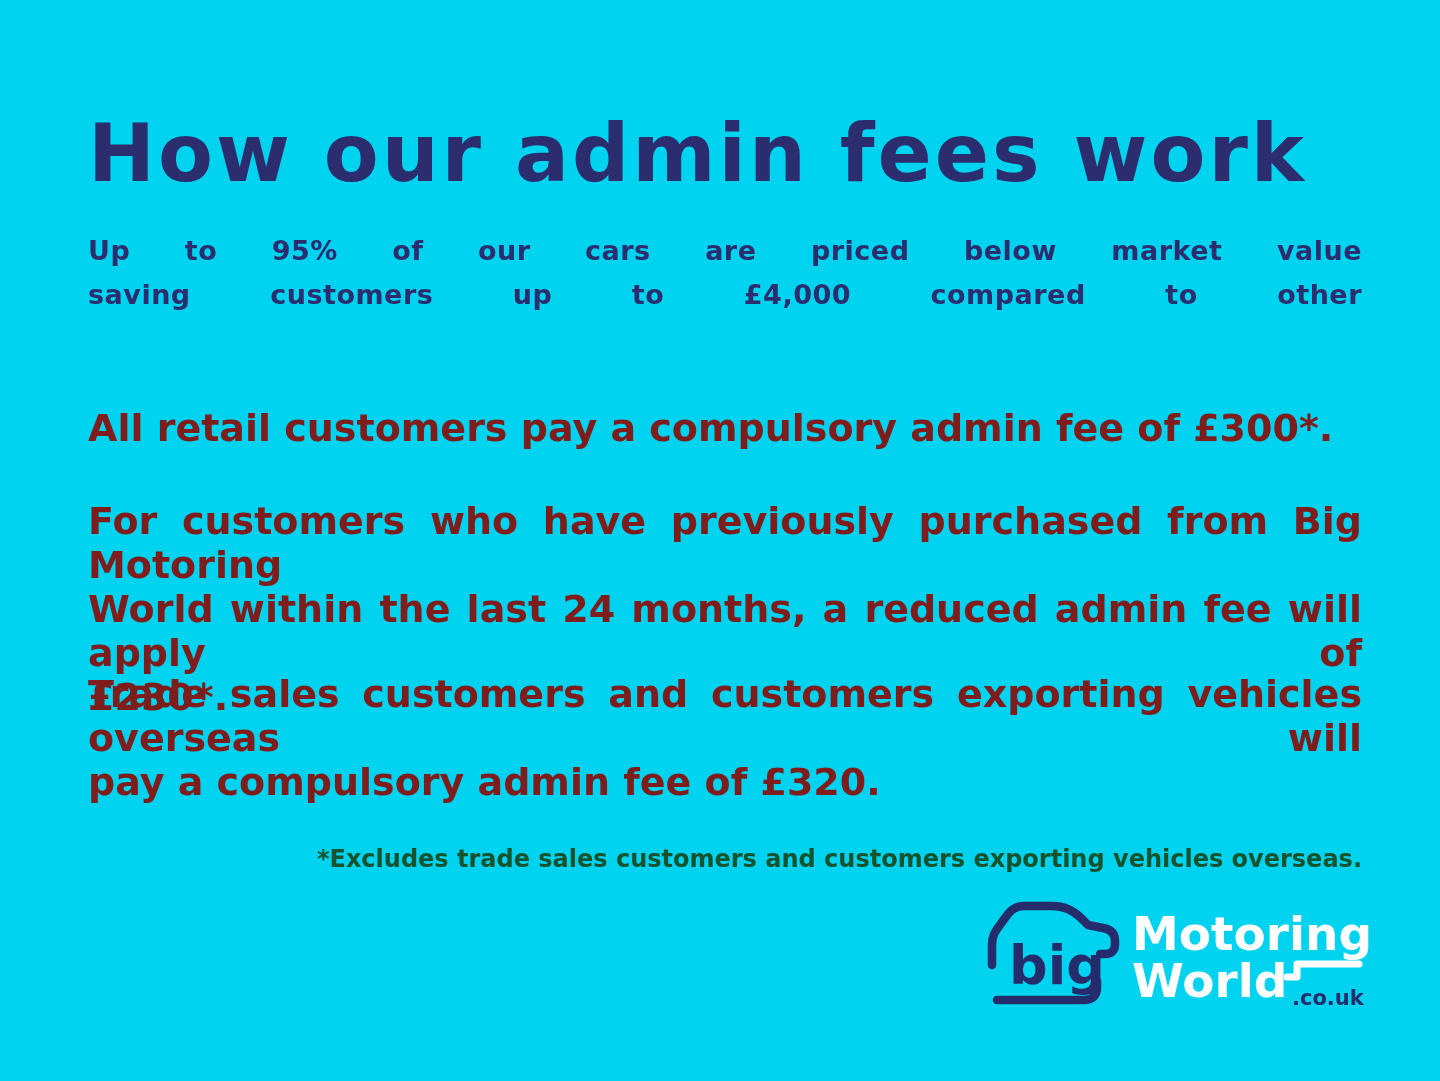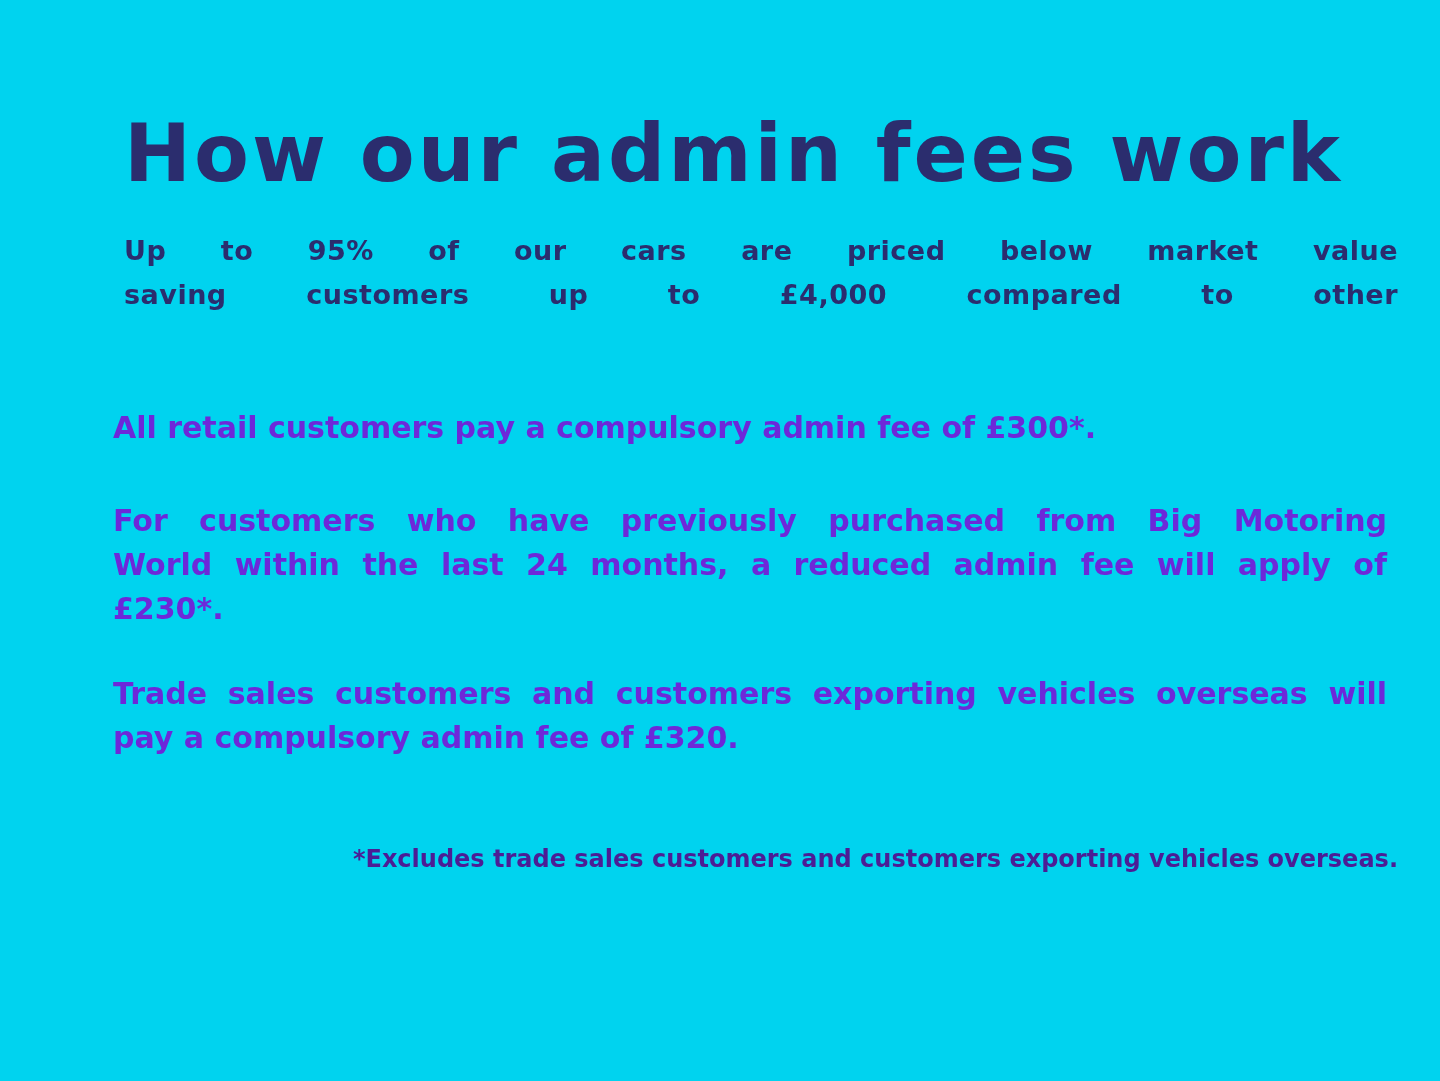--- a/index.html
+++ b/index.html
@@ -11,21 +11,20 @@
     height: 1081px;
     background: #00d3ef;
     overflow: hidden;
     position: relative;
     font-family: "DejaVu Sans", sans-serif;
   }
   .poster {
     position: absolute;
     inset: 0;
     background: #00d3ef;
-    margin-left: 36px;
   }
   .page-title {
     position: absolute;
     left: 88px;
     top: 114px;
     font-size: 80px;
     line-height: 80px;
     font-weight: bold;
     color: #2b2d6e;
     letter-spacing: 3px;
@@ -37,41 +36,41 @@
     top: 229px;
     width: 1274px;
     color: #2b2d6e;
     font-size: 27px;
     font-weight: bold;
     letter-spacing: 0.5px;
   }
   .subtitle .line { line-height: 44px; }
   .body-para {
     position: absolute;
-    left: 77px;
+    left: 88px;
     width: 1274px;
-    color: #6d28d9;
-    font-size: 30px;
+    color: #7f1d1d;
+    font-size: 38px;
     font-weight: bold;
   }
   .body-para .line { line-height: 44px; }
   .jl {
     text-align: justify;
     text-align-last: justify;
   }
   .para-retail { top: 406px; }
   .para-repeat { top: 499px; }
   .para-trade  { top: 672px; }
   .footnote {
     position: absolute;
     left: 88px;
     top: 844px;
     width: 1274px;
     text-align: right;
-    color: #4c1d95;
+    color: #14532d;
     font-size: 24px;
     font-weight: bold;
     line-height: 30px;
   }
   .brand-logo {
     position: absolute;
     left: 985px;
     top: 893px;
     width: 400px;
     height: 135px;
@@ -100,14 +99,27 @@
     <div class="line">£230*.</div>
   </div>
 
   <div class="body-para para-trade">
     <div class="line jl">Trade sales customers and customers exporting vehicles overseas will</div>
     <div class="line">pay a compulsory admin fee of £320.</div>
   </div>
 
   <div class="footnote">*Excludes trade sales customers and customers exporting vehicles overseas.</div>
 
+  <div class="brand-logo">
+    <svg viewBox="0 0 400 135" xmlns="http://www.w3.org/2000/svg">
+      <g fill="none" stroke="#252c6b" stroke-width="8.5" stroke-linecap="round" stroke-linejoin="round">
+        <path d="M7 72 L7 52 Q7 43 12 36 L23 21 Q29 13 39 13 L67 13 Q84 13 96 25 L103 32 L118 35 Q130 37 130 48 L130 51 Q130 61 120 61 L115 61"></path>
+        <path d="M12 107 L99 107 Q112 107 112 94 L112 88"></path>
+      </g>
+      <text x="24" y="91" font-size="54" fill="#252c6b" font-family="DejaVu Sans, sans-serif" font-weight="bold">big</text>
+      <text x="147" y="57" font-size="47" fill="#ffffff" font-family="DejaVu Sans, sans-serif" font-weight="bold">Motoring</text>
+      <text x="147" y="104" font-size="47" fill="#ffffff" font-family="DejaVu Sans, sans-serif" font-weight="bold">World</text>
+      <path d="M302 84 L312 84 L312 71 L374 71" stroke="#ffffff" stroke-width="7" fill="none" stroke-linecap="round" stroke-linejoin="round"></path>
+      <text x="307" y="112" font-size="21" fill="#252c6b" font-family="DejaVu Sans, sans-serif" font-weight="bold">.co.uk</text>
+    </svg>
+  </div>
 
 </div>
 
 </body></html>

